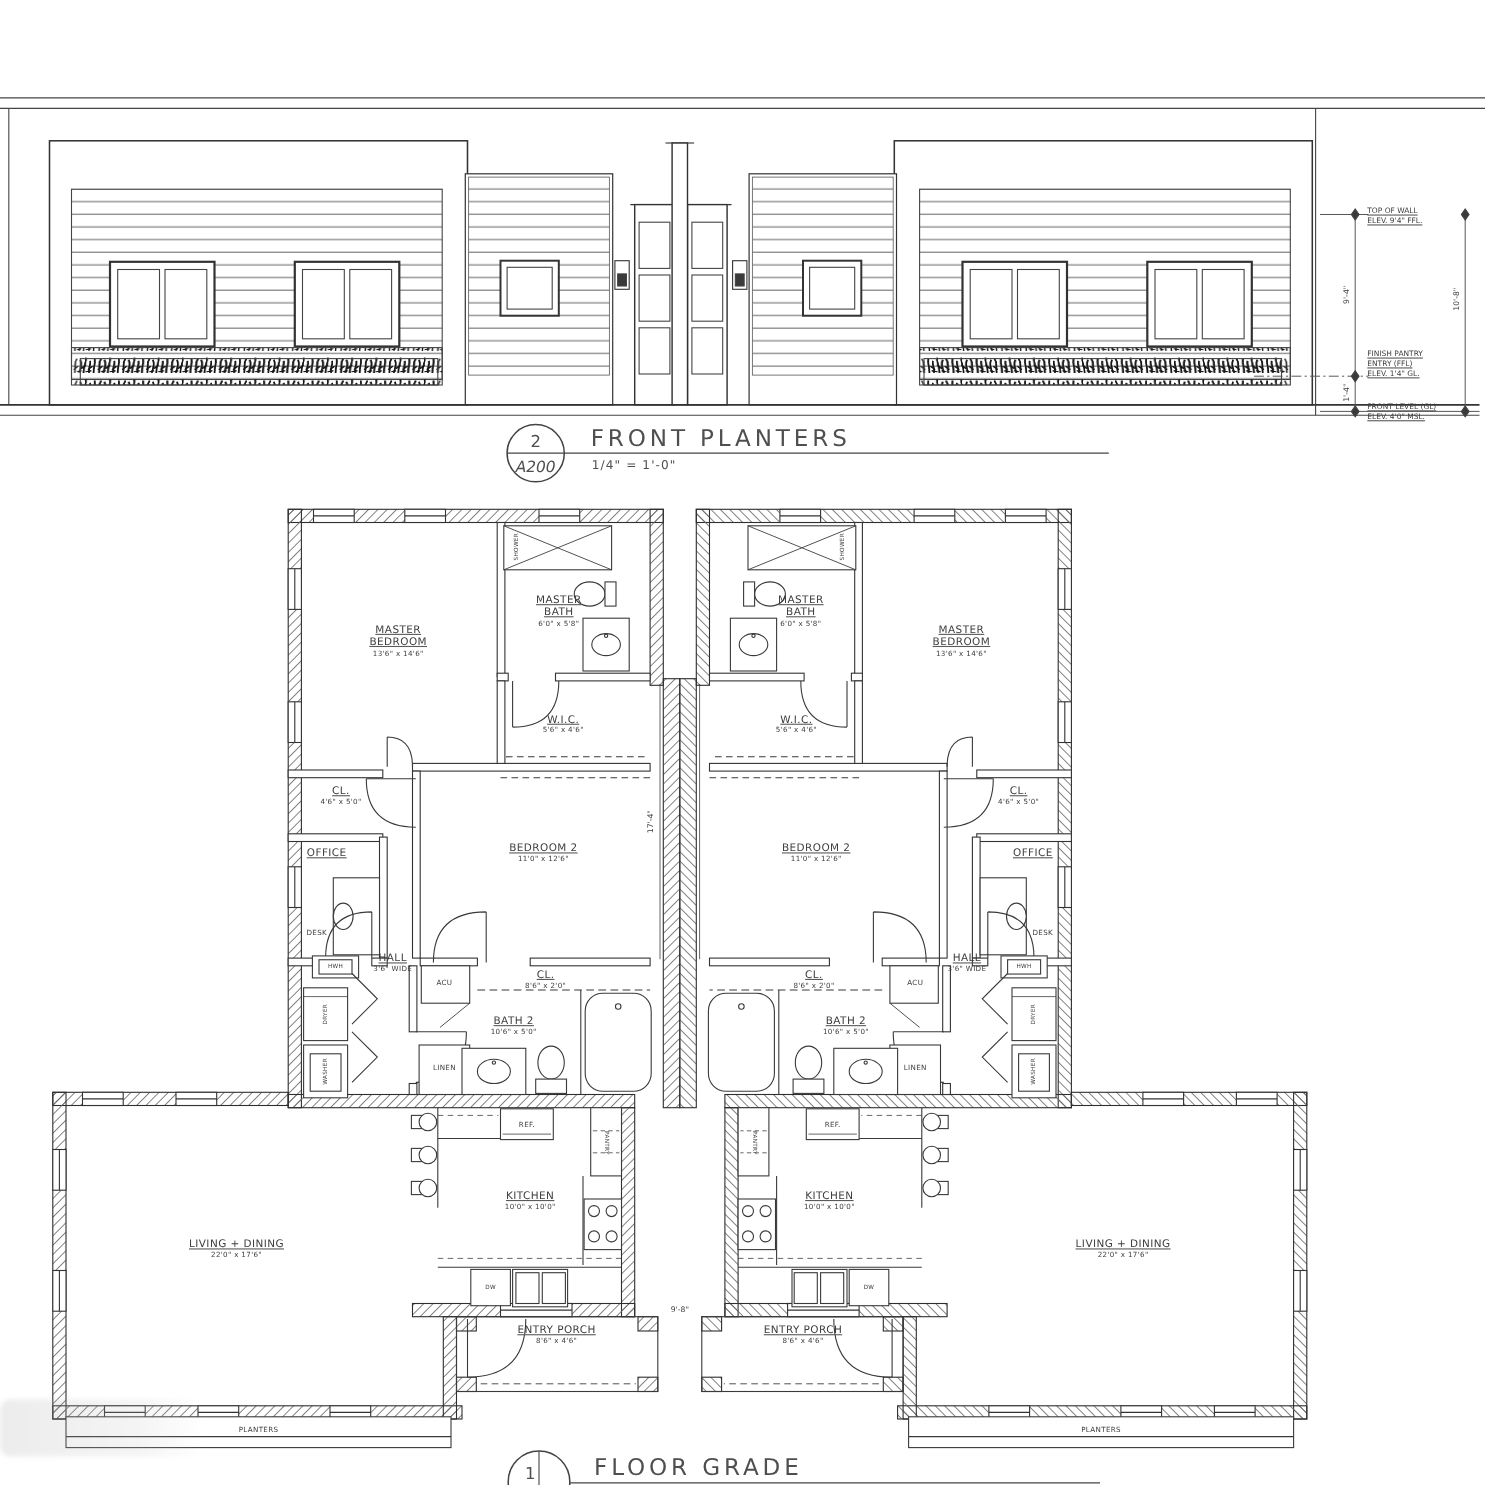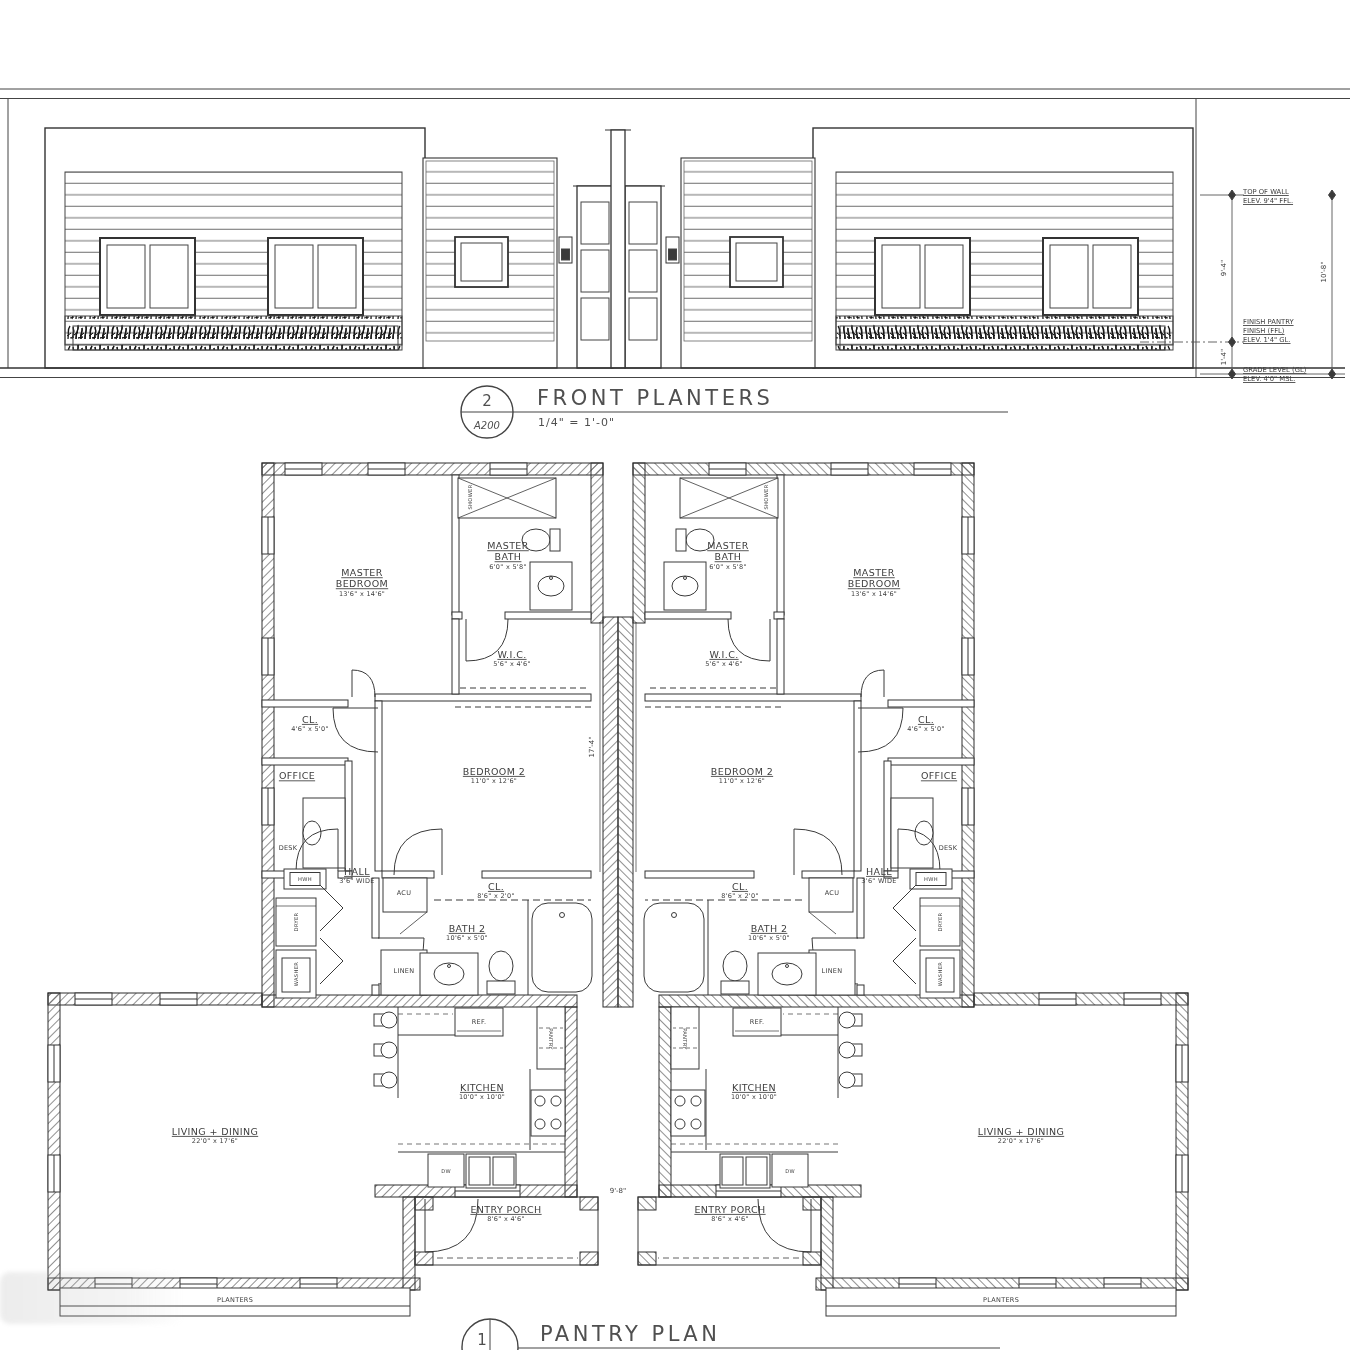--- a/index.html
+++ b/index.html
@@ -17,21 +17,21 @@
   .v{transform:translate(-50%,-50%) rotate(-90deg);}
   .vr{transform:translate(-50%,-50%) rotate(90deg);}
   .ann{position:absolute;font-size:6.8px;line-height:1.3;white-space:nowrap;}
   .ann span{display:block;text-decoration:underline;text-decoration-color:#5a5a5a;
             text-decoration-thickness:.7px;}
   .vdim{position:absolute;font-size:7px;transform:translate(-50%,-50%) rotate(-90deg);white-space:nowrap;}
   .hdim{position:absolute;font-size:7px;transform:translate(-50%,-50%);white-space:nowrap;}
   .bigtitle{position:absolute;font-size:21px;letter-spacing:3.5px;color:#4f4f4f;white-space:nowrap;}
   .scaletxt{position:absolute;font-size:11px;letter-spacing:1px;color:#4f4f4f;white-space:nowrap;}
   .bubnum{position:absolute;transform:translate(-50%,-50%);font-size:15px;color:#4f4f4f;}
-  .bubsheet{position:absolute;transform:translate(-50%,-50%);font-size:10px;font-style:italic;color:#4f4f4f;}
+  .bubsheet{position:absolute;transform:translate(-50%,-50%);font-size:14px;font-style:italic;color:#4f4f4f;}
   .watermark{position:absolute;left:0px;top:1272px;width:185px;height:52px;border-radius:10px;
              background:linear-gradient(90deg,#9a9a9a,#c9c9c9 70%,transparent);opacity:.18;filter:blur(2px);}
 </style>
 </head>
 <body>
 
 <div class="sheet">
 
 <svg width="1350" height="1350" viewBox="0 0 1350 1350">
 <defs>
@@ -250,38 +250,38 @@
   </g>
 </g>
 </svg>
 
 <div class="ann" style="left:1243px;top:188px">
   <span>TOP OF WALL</span>
   <span>ELEV. 9'4" FFL.</span>
 </div>
 <div class="ann" style="left:1243px;top:318px">
   <span>FINISH PANTRY</span>
-  <span>FINISH (FFL)</span>
+  <span>ENTRY (FFL)</span>
   <span>ELEV. 1'4" GL.</span>
 </div>
 <div class="ann" style="left:1243px;top:366px">
-  <span>GRADE LEVEL (GL)</span>
+  <span>FRONT LEVEL (GL)</span>
   <span>ELEV. 4'0" MSL.</span>
 </div>
 <div class="vdim" style="left:1224px;top:268px">9'-4"</div>
 <div class="vdim" style="left:1324px;top:272px">10'-8"</div>
 <div class="vdim" style="left:1224px;top:357px">1'-4"</div>
 
 <div class="bubnum" style="left:487px;top:401px">2</div>
 <div class="bubsheet" style="left:487px;top:425px">A200</div>
 <div class="bigtitle" style="left:537px;top:386px">FRONT PLANTERS</div>
 <div class="scaletxt" style="left:538px;top:416px">1/4" = 1'-0"</div>
 
 <div class="bubnum" style="left:482px;top:1340px">1</div>
-<div class="bigtitle" style="left:540px;top:1322px">PANTRY PLAN</div>
+<div class="bigtitle" style="left:540px;top:1322px">FLOOR GRADE</div>
 
 <div class="lbl wrap" style="left:362px;top:583px;width:70px">
   <span class="rn">MASTER BEDROOM</span>
   <span class="rd">13'6" x 14'6"</span>
 </div>
 <div class="lbl wrap" style="left:508px;top:556px;width:56px">
   <span class="rn">MASTER BATH</span>
   <span class="rd">6'0" x 5'8"</span>
 </div>
 <div class="lbl" style="left:512px;top:659px">

